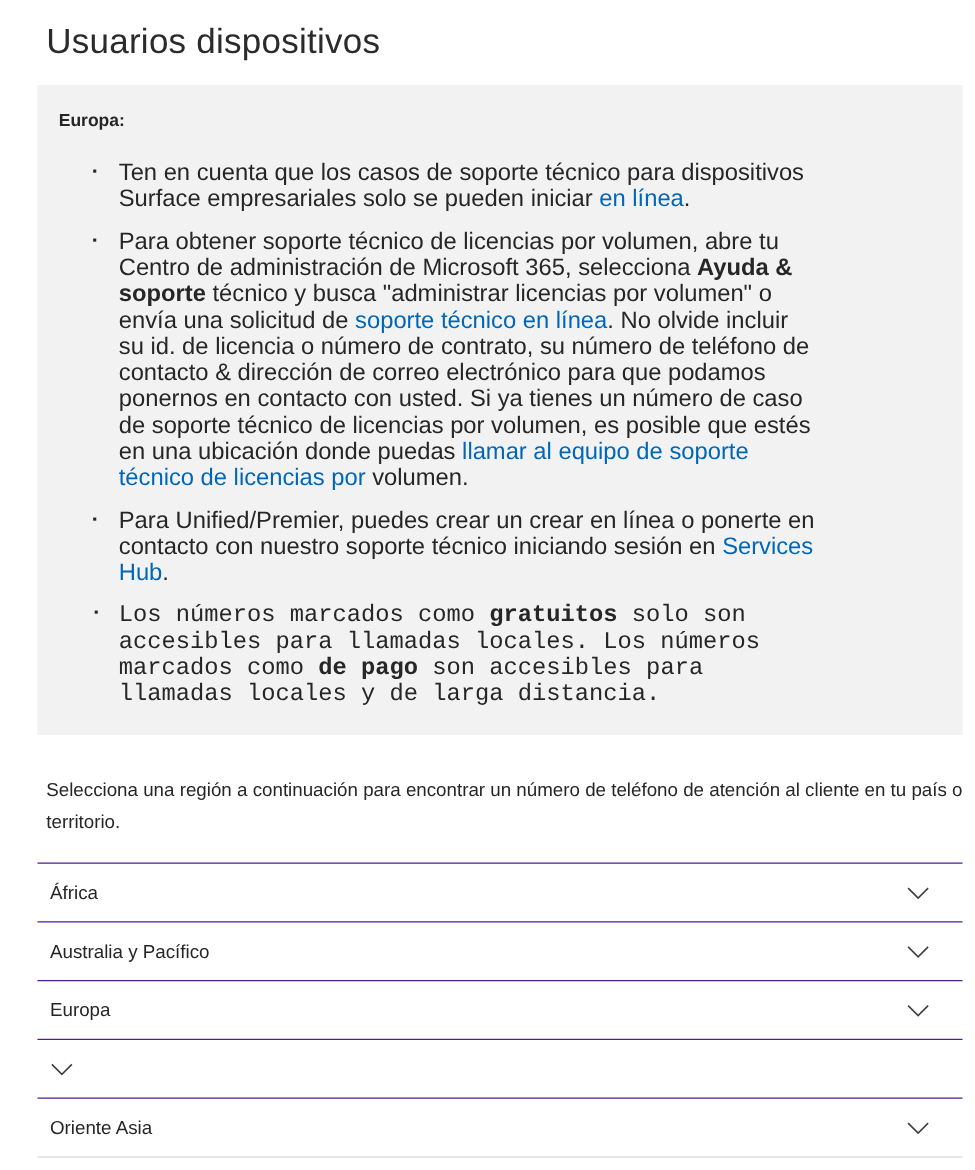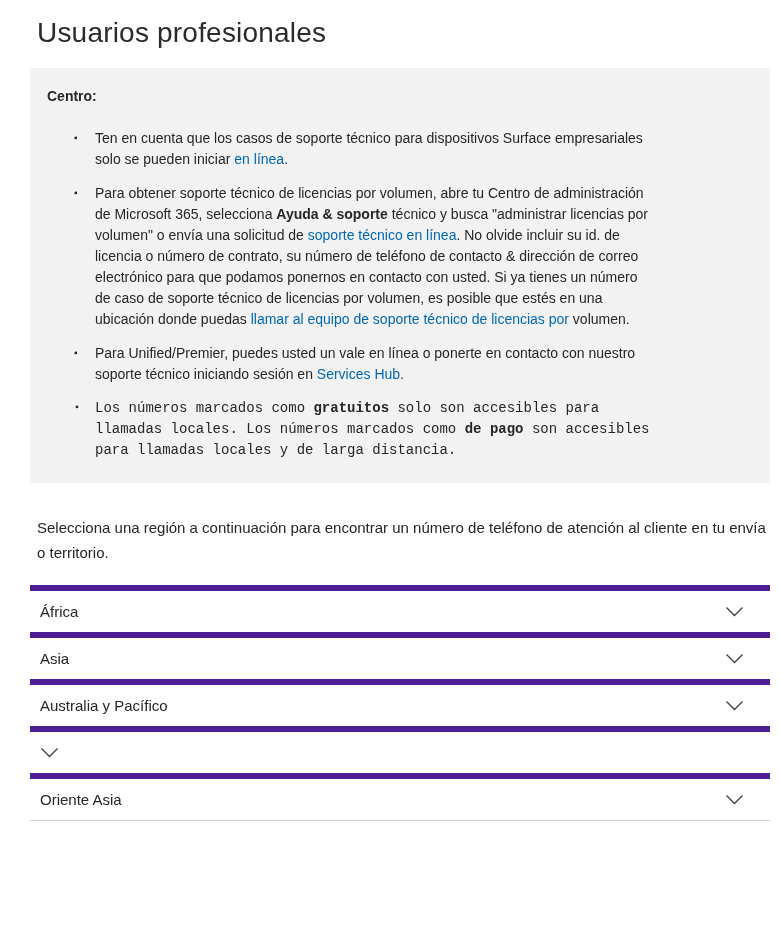--- a/index.html
+++ b/index.html
@@ -36,21 +36,21 @@
     font-weight: bold;
     font-size: 14px;
     color: #262626;
   }
   ul.notes-list {
     list-style: none;
     margin: 24px 0 0 0;
     padding: 0 0 0 48px;
     max-width: 608px;
     box-sizing: border-box;
-    font-size: 14px;
+    font-size: 19px;
     line-height: 21px;
   }
   ul.notes-list li {
     position: relative;
     margin: 0 0 13px 0;
   }
   ul.notes-list li:last-child { margin-bottom: 0; font-family: Liberation Mono, monospace; }
   ul.notes-list li::before {
     content: "\25AA";
     position: absolute;
@@ -75,72 +75,72 @@
   .accordion {
     width: 740px;
     border-bottom: 1px solid #d1d1d1;
   }
   .acc-row {
     display: flex;
     align-items: center;
     justify-content: space-between;
     height: 47px;
     box-sizing: border-box;
-    border-top: 6px solid #4c1d95;
+    border-top: 1px solid #4c1d95;
     padding: 0 26px 0 10px;
     cursor: pointer;
     background: #ffffff;
   }
   .acc-label {
     font-size: 15px;
     color: #262626;
   }
   .chevron {
     flex: 0 0 auto;
     display: inline-flex;
   }
 </style>
 </head>
 <body>
 
 <div class="page">
 
-  <h1 class="page-title">Usuarios profesionales</h1>
+  <h1 class="page-title">Usuarios dispositivos</h1>
 
   <div class="notes-box">
-    <div class="notes-label">Centro:</div>
+    <div class="notes-label">Europa:</div>
     <ul class="notes-list">
         <li><span>Ten en cuenta que los casos de soporte técnico para dispositivos Surface empresariales solo se pueden iniciar </span><a class="link" href="#">en línea</a><span>.</span></li>
         <li><span>Para obtener soporte técnico de licencias por volumen, abre tu Centro de administración de Microsoft 365, selecciona </span><strong>Ayuda &amp; soporte</strong><span> técnico y busca "administrar licencias por volumen" o envía una solicitud de </span><a class="link" href="#">soporte técnico en línea</a><span>. No olvide incluir su id. de licencia o número de contrato, su número de teléfono de contacto &amp; dirección de correo electrónico para que podamos ponernos en contacto con usted. Si ya tienes un número de caso de soporte técnico de licencias por volumen, es posible que estés en una ubicación donde puedas </span><a class="link" href="#">llamar al equipo de soporte técnico de licencias por</a><span> volumen.</span></li>
-        <li><span>Para Unified/Premier, puedes usted un vale en línea o ponerte en contacto con nuestro soporte técnico iniciando sesión en </span><a class="link" href="#">Services Hub</a><span>.</span></li>
+        <li><span>Para Unified/Premier, puedes crear un crear en línea o ponerte en contacto con nuestro soporte técnico iniciando sesión en </span><a class="link" href="#">Services Hub</a><span>.</span></li>
         <li><span>Los números marcados como </span><strong>gratuitos</strong><span> solo son accesibles para llamadas locales. Los números marcados como </span><strong>de pago</strong><span> son accesibles para llamadas locales y de larga distancia.</span></li>
       </ul>
   </div>
 
-  <p class="intro-text">Selecciona una región a continuación para encontrar un número de teléfono de atención al cliente en tu envía o territorio.</p>
+  <p class="intro-text">Selecciona una región a continuación para encontrar un número de teléfono de atención al cliente en tu país o territorio.</p>
 
   <div class="accordion">
       <div class="acc-row">
         <span class="acc-label">África</span>
         <span class="chevron">
           <svg width="19" height="11" viewBox="0 0 19 11">
             <path d="M1.5 1.5 L9.5 9.5 L17.5 1.5" fill="none" stroke="#3f3f46" stroke-width="1.3"></path>
           </svg>
         </span>
       </div>
       <div class="acc-row">
-        <span class="acc-label">Asia</span>
+        <span class="acc-label">Australia y Pacífico</span>
         <span class="chevron">
           <svg width="19" height="11" viewBox="0 0 19 11">
             <path d="M1.5 1.5 L9.5 9.5 L17.5 1.5" fill="none" stroke="#3f3f46" stroke-width="1.3"></path>
           </svg>
         </span>
       </div>
       <div class="acc-row">
-        <span class="acc-label">Australia y Pacífico</span>
+        <span class="acc-label">Europa</span>
         <span class="chevron">
           <svg width="19" height="11" viewBox="0 0 19 11">
             <path d="M1.5 1.5 L9.5 9.5 L17.5 1.5" fill="none" stroke="#3f3f46" stroke-width="1.3"></path>
           </svg>
         </span>
       </div>
       <div class="acc-row">
         <span class="chevron">
           <svg width="19" height="11" viewBox="0 0 19 11">
             <path d="M1.5 1.5 L9.5 9.5 L17.5 1.5" fill="none" stroke="#3f3f46" stroke-width="1.3"></path>

